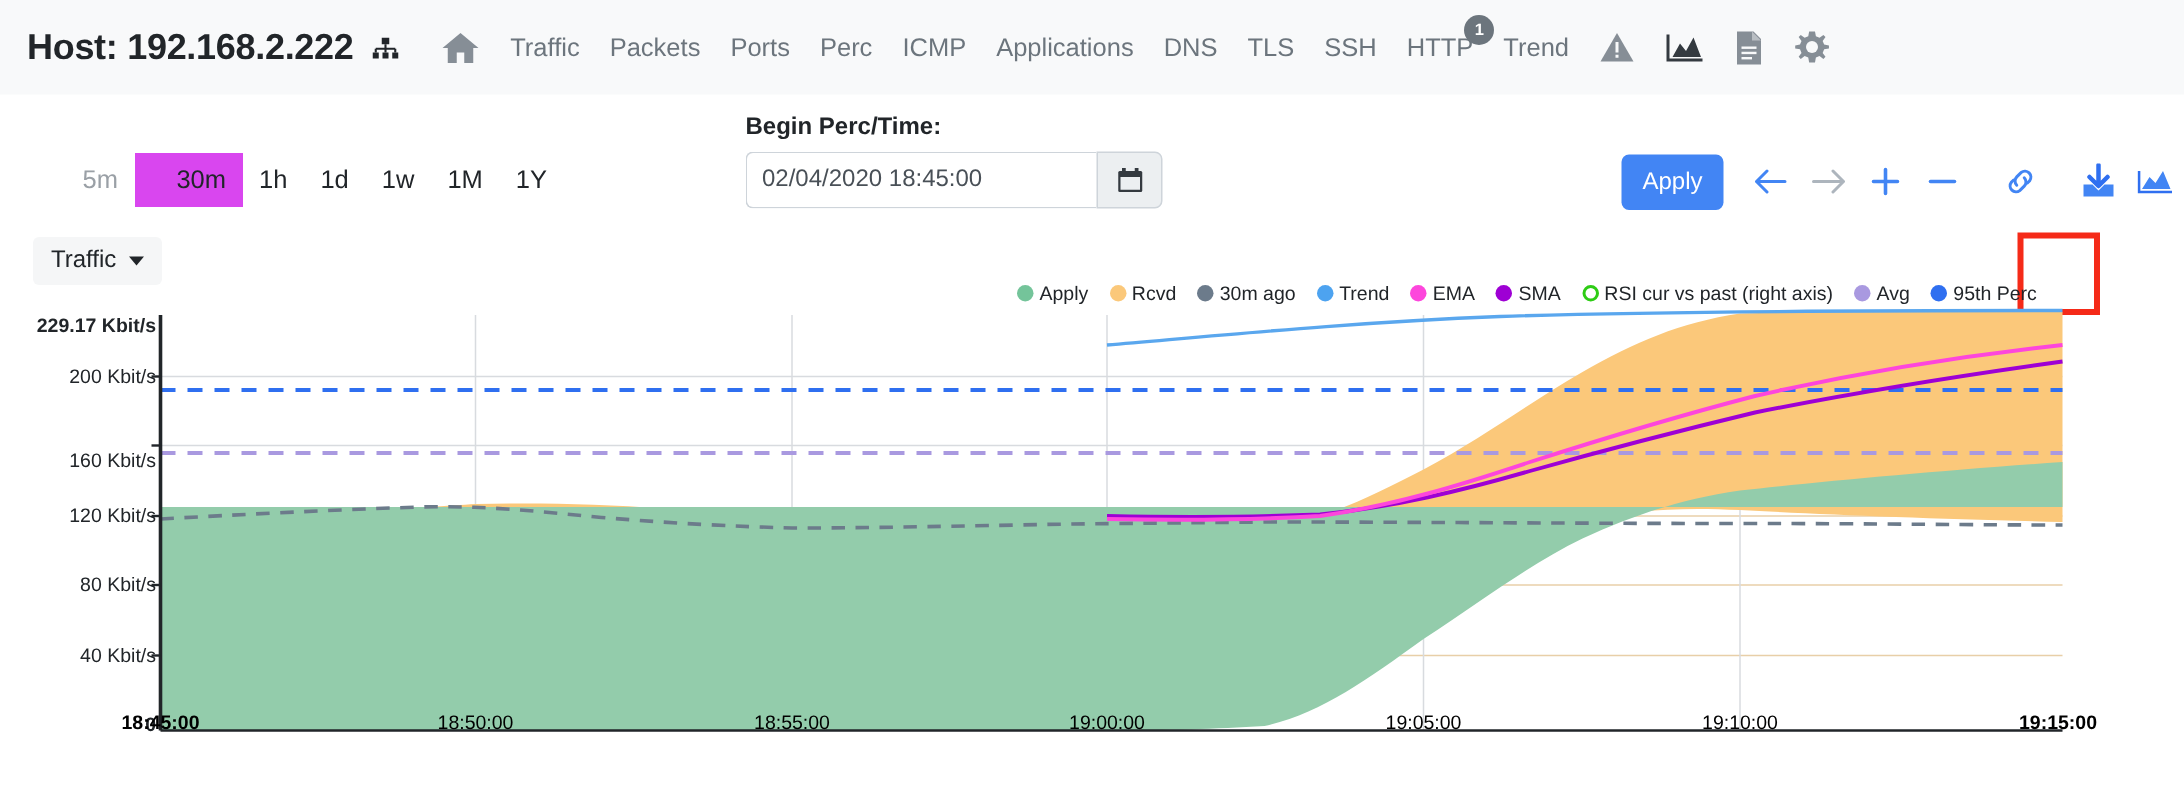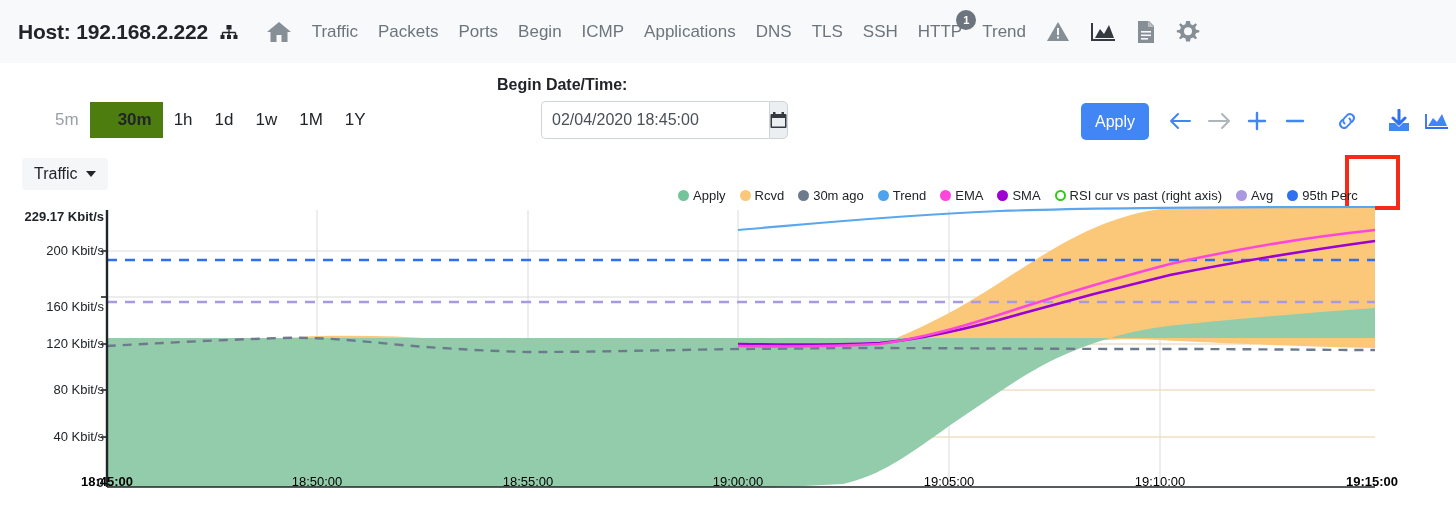--- a/index.html
+++ b/index.html
@@ -14,21 +14,21 @@
 
   
   .navbar {
     position: absolute; top: 0; left: 0;
     width: 1456px; height: 63px;
     background: #f8f9fa;
     display: flex; align-items: center;
     padding-left: 18px;
   }
   .host-label {
-    font-size: 21px; font-weight: 700; color: #212529;
+    font-size: 24px; font-weight: 700; color: #212529;
     letter-spacing: -0.2px; white-space: nowrap;
   }
   .host-icon { margin-left: 6px; position: relative; top: 2px; }
   .nav-items { display: flex; align-items: center; margin-left: 18px; }
   .nav-link {
     font-size: 17px; color: #6c757d; padding: 0 10px;
     white-space: nowrap; text-decoration: none; position: relative;
     cursor: pointer;
   }
   .nav-icon-link { padding: 0 10px; display: flex; align-items: center; cursor: pointer; }
@@ -49,35 +49,35 @@
     position: absolute; left: 44px; top: 39px;
     display: flex; align-items: stretch;
   }
   .range-btn {
     font-size: 17px; color: #212529;
     padding: 8px 11px; cursor: pointer;
     background: transparent; border: none;
     font-family: "Liberation Sans", sans-serif;
   }
   .range-btn.muted { color: #9aa0a6; }
-  .range-btn.active { background: #4d7c0f; font-weight: 700; padding-left: 28px; }
+  .range-btn.active { background: #d946ef; font-weight: 400; padding-left: 28px; }
 
   .field-block { position: absolute; top: 13px; }
   .field-block.begin { left: 497px; }
   .field-block.end   { left: 787px; }
   .field-label { font-size: 16px; font-weight: 700; color: #212529; margin-bottom: 7px; }
   .input-group { display: flex; width: 278px; height: 38px; }
   .dt-input {
     flex: 1; height: 38px;
     border: 1px solid #ced4da; border-right: none;
     border-radius: 5px 0 0 5px;
     font-size: 16px; color: #495057;
     padding: 4px 10px;
     font-family: "Liberation Sans", sans-serif;
-    background: #fff; outline: none; margin-left: 44px;
+    background: #fff; outline: none;
   }
   .cal-btn {
     width: 44px; height: 38px;
     background: #eceff1; border: 1px solid #ced4da;
     border-radius: 0 5px 5px 0;
     display: flex; align-items: center; justify-content: center;
     cursor: pointer;
   }
   .apply-btn {
     position: absolute; left: 1081px; top: 40px;
@@ -159,21 +159,21 @@
 
   <div class="nav-items">
     <span class="nav-icon-link">
       <svg width="26" height="24" viewBox="0 0 26 24">
           <path d="M13 2 L25 12 L21.5 12 L21.5 22 L15.5 22 L15.5 15 L10.5 15 L10.5 22 L4.5 22 L4.5 12 L1 12 Z" fill="#868e96"></path>
         </svg>
     </span>
     <span class="nav-link">Traffic</span>
     <span class="nav-link">Packets</span>
     <span class="nav-link">Ports</span>
-    <span class="nav-link">Begin</span>
+    <span class="nav-link">Perc</span>
     <span class="nav-link">ICMP</span>
     <span class="nav-link">Applications</span>
     <span class="nav-link">DNS</span>
     <span class="nav-link">TLS</span>
     <span class="nav-link">SSH</span>
     <span class="nav-link">
       <span>HTTP</span>
       <span class="badge">1</span>
     </span>
     <span class="nav-link">Trend</span>
@@ -215,21 +215,21 @@
     <button class="range-btn muted">5m</button>
     <button class="range-btn active">30m</button>
     <button class="range-btn">1h</button>
     <button class="range-btn">1d</button>
     <button class="range-btn">1w</button>
     <button class="range-btn">1M</button>
     <button class="range-btn">1Y</button>
   </div>
 
   <div class="field-block begin">
-    <div class="field-label">Begin Date/Time:</div>
+    <div class="field-label">Begin Perc/Time:</div>
     <div class="input-group">
       <input class="dt-input" value="02/04/2020 18:45:00" style="">
       <span class="cal-btn">
         <svg width="17" height="17" viewBox="0 0 17 17">
             <rect x="0.5" y="2" width="16" height="14" rx="1" fill="#343a40"></rect>
             <rect x="2" y="6" width="13" height="8.5" fill="#eceff1"></rect>
             <rect x="3" y="0" width="2.5" height="4" fill="#343a40"></rect>
             <rect x="11.5" y="0" width="2.5" height="4" fill="#343a40"></rect>
           </svg>
       </span>

